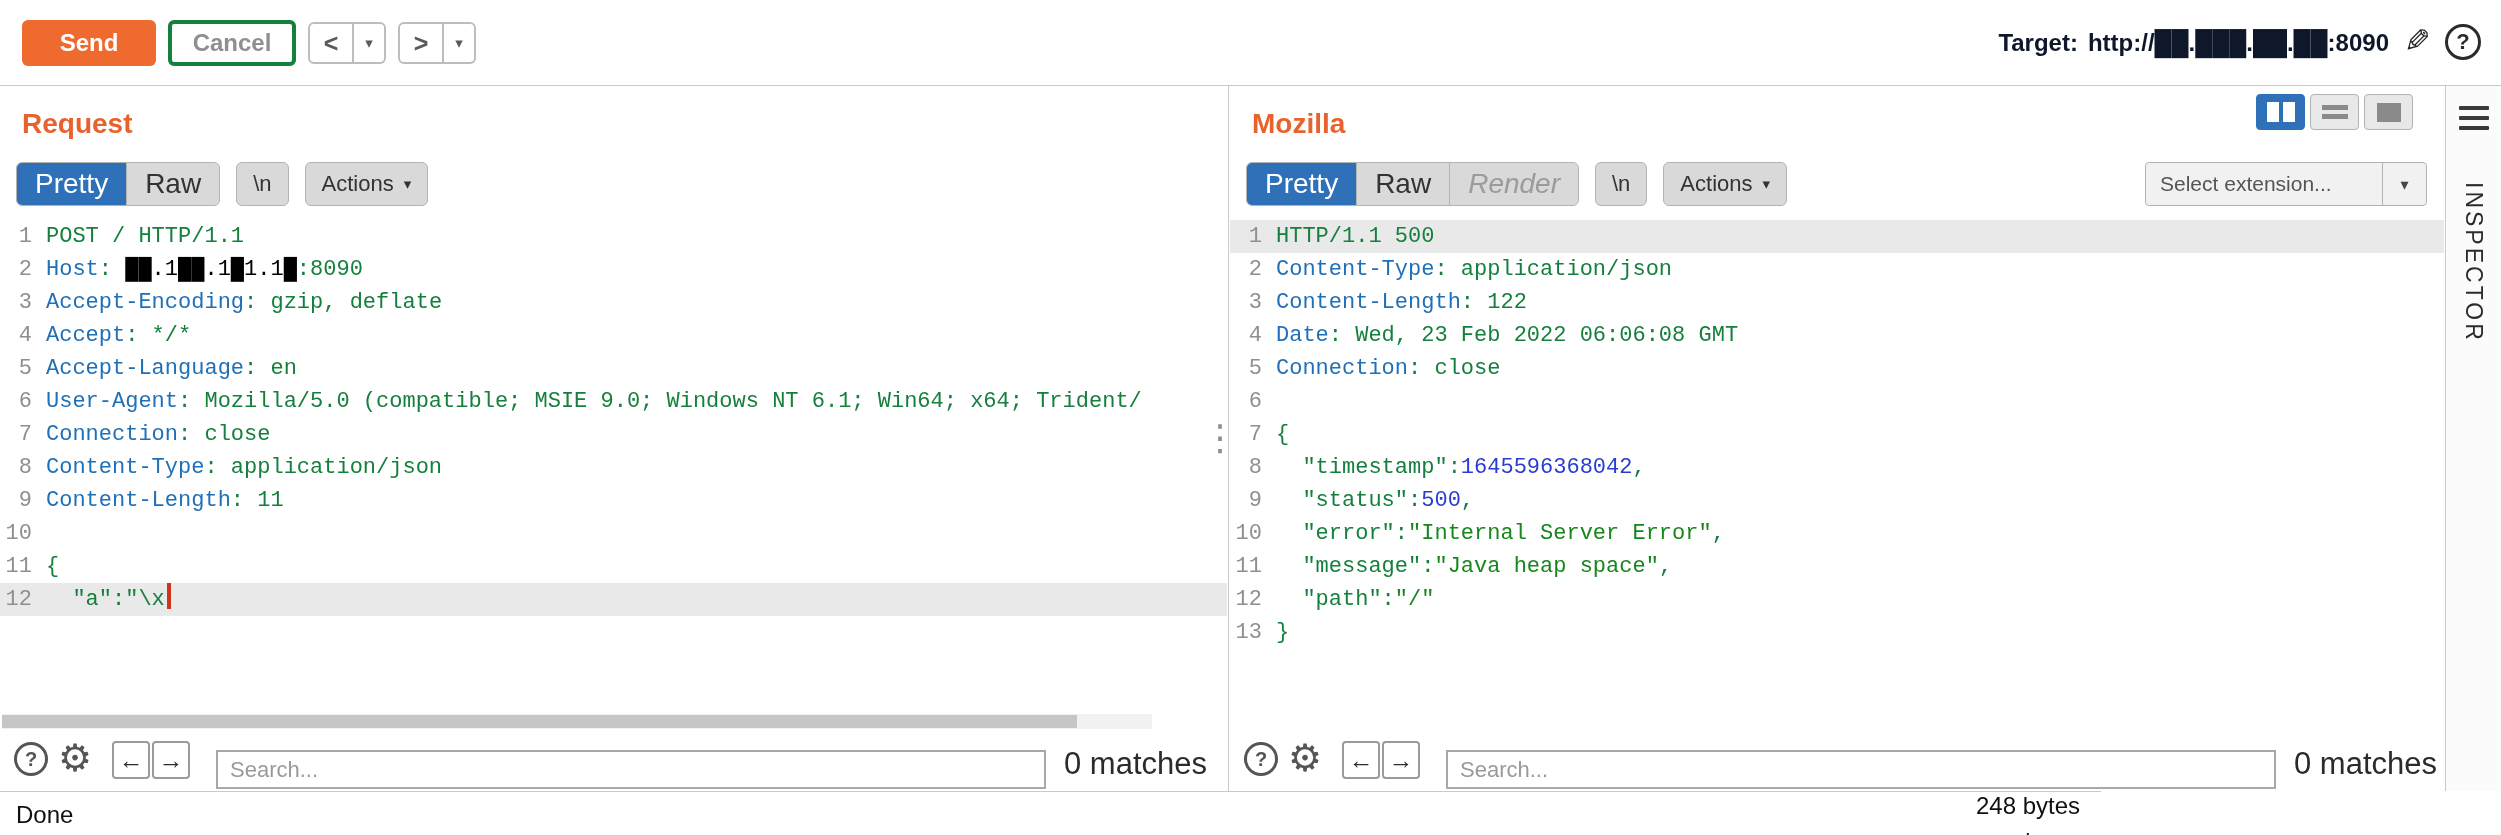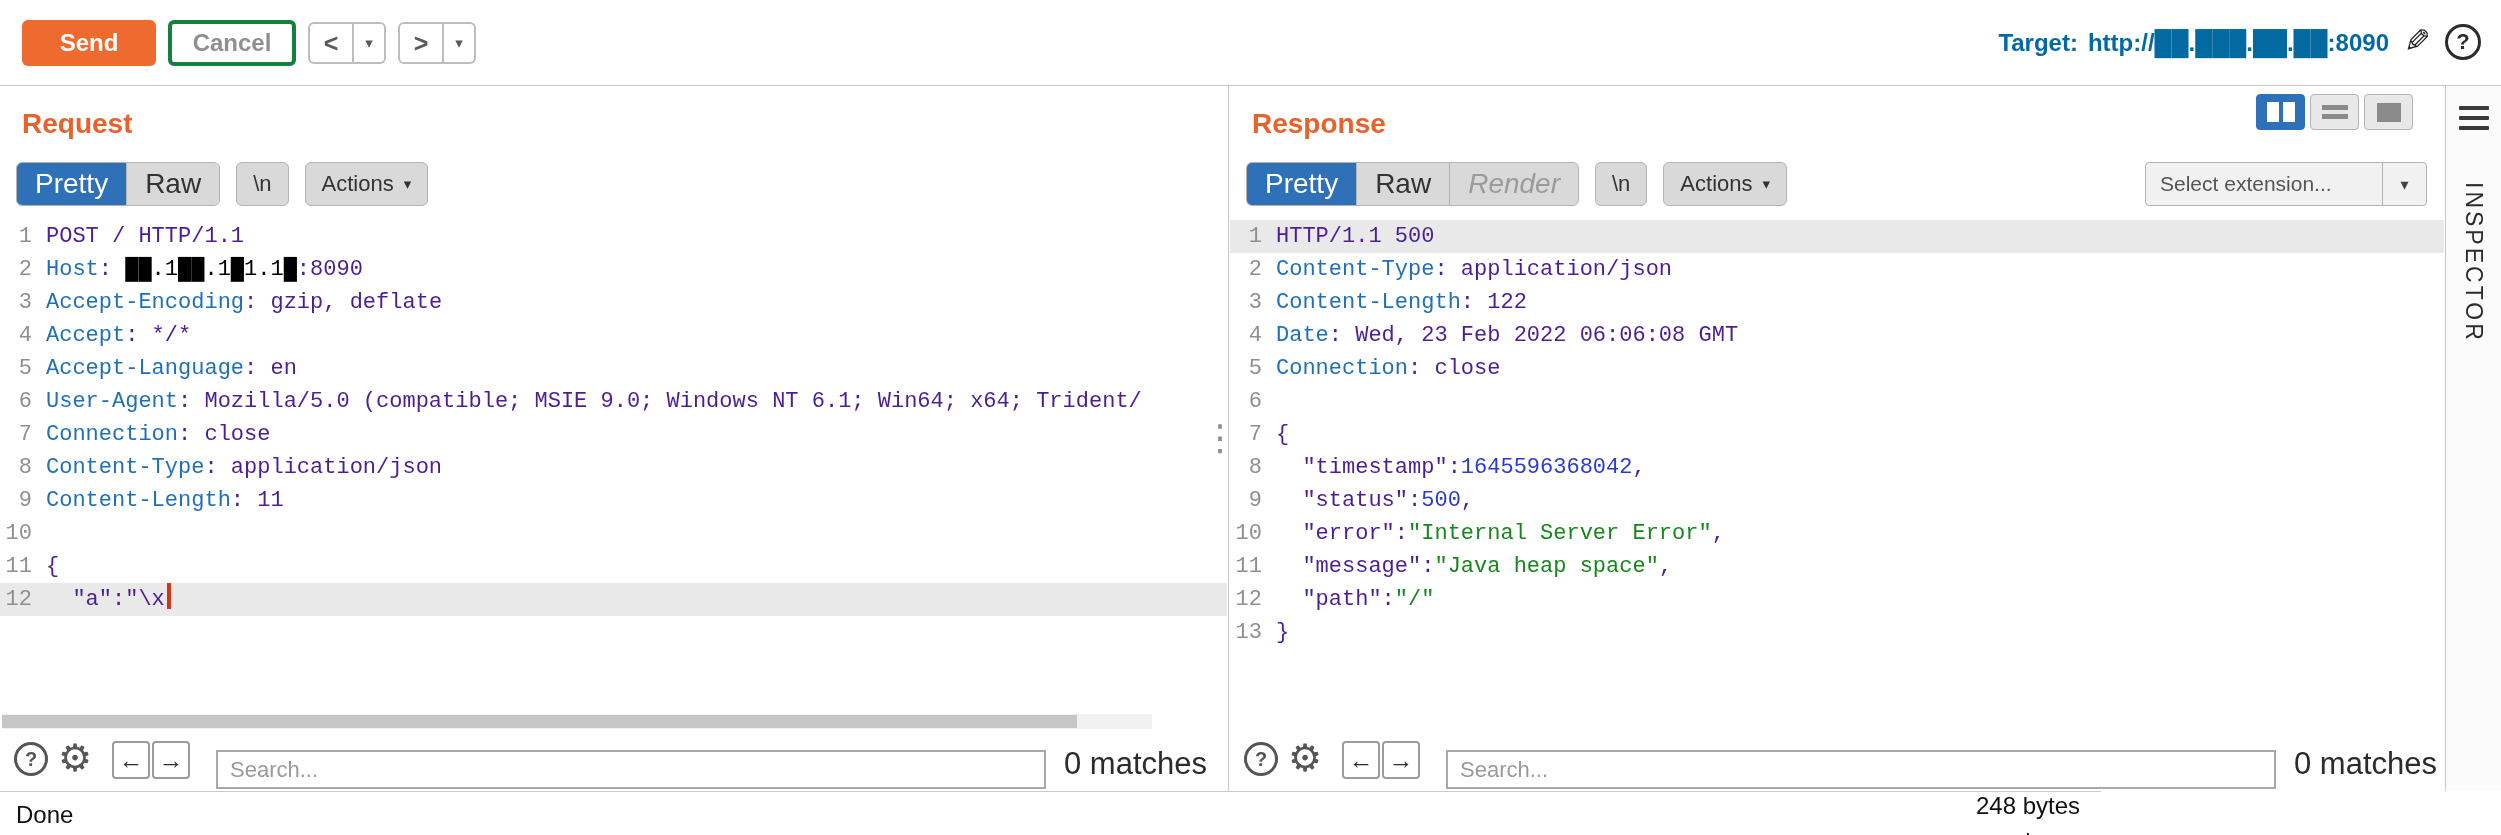--- a/index.html
+++ b/index.html
@@ -13,21 +13,21 @@
               font-weight:bold; font-size:24px; border:none; border-radius:6px; font-family:inherit; }
   .btn-cancel { position:absolute; left:168px; top:20px; width:128px; height:46px; background:#fff; color:#8f8f8f;
               font-weight:bold; font-size:24px; border:4px solid #15803d; border-radius:6px; font-family:inherit; }
   .split { position:absolute; top:22px; height:42px; display:flex; }
   #back-split { left:308px; } #fwd-split { left:398px; }
   .split .main { width:46px; border:2px solid #bdbdbd; border-radius:6px 0 0 6px; display:flex; align-items:center;
               justify-content:center; font-weight:bold; font-size:25px; color:#5a5a5a; background:#fff; }
   .split .dd { width:32px; border:2px solid #bdbdbd; border-left:none; border-radius:0 6px 6px 0; display:flex;
               align-items:center; justify-content:center; font-size:15px; color:#5a5a5a; background:#fff; }
   .target { position:absolute; right:112px; top:0; height:86px; display:flex; align-items:center; gap:10px;
-              font-size:24px; font-weight:bold; color:#0369a1;margin-left:44px; }
+              font-size:24px; font-weight:bold; color:#0f172a;margin-left:44px; }
   .icon-pencil { position:absolute; right:70px; top:22px; font-size:32px; color:#222; transform:scaleX(-1); }
   .help-circle { width:36px; height:36px; border:3px solid #2b2b2b; border-radius:50%; display:flex; align-items:center;
               justify-content:center; font-weight:bold; font-size:22px; color:#2b2b2b; background:#fff; }
   .icon-help-top { position:absolute; right:20px; top:24px; }
 
   
   .panel { position:absolute; top:86px; height:705px; background:#fff; }
   #request-panel { left:0; width:1229px; border-right:1px solid #c9c9c9; }
   #response-panel { left:1230px; width:1215px; }
   .panel-title { position:absolute; left:22px; top:22px; font-size:28px; font-weight:bold; color:#e8622d; }
@@ -58,21 +58,21 @@
   .lb-rows div { width:26px; height:5px; background:#8a8a8a; }
   .lb-sq { width:24px; height:19px; background:#8a8a8a; }
 
   
   .editor { position:absolute; left:0; right:1px; top:134px; font-family:"Liberation Mono","DejaVu Sans Mono",monospace;
               font-size:22px; line-height:33px; }
   .code-line { display:flex; white-space:pre; height:33px; }
   .code-line.hl { background:#e9e9e9; }
   .gutter { width:46px; text-align:right; padding-right:14px; color:#8f8f8f; flex:none; }
   .code-text { flex:1; overflow:hidden; }
-  .tok-p { color:#4c1d95; } .tok-h { color:#2070b8; } .tok-num { color:#2a3cd0; } .tok-s { color:#17861c; } .tok-r { color:#000; }
+  .tok-p { color:#15803d; } .tok-h { color:#2070b8; } .tok-num { color:#2a3cd0; } .tok-s { color:#17861c; } .tok-r { color:#000; }
   .caret { display:inline-block; width:4px; height:26px; background:#d23415; vertical-align:-4px; margin-left:2px; }
 
   .hscroll { position:absolute; left:2px; top:628px; width:1150px; height:15px; background:#f1f1f1; }
   .hscroll .thumb { position:absolute; left:0; top:1px; width:1075px; height:13px; background:#c6c6c6; }
 
   
   .searchbar { position:absolute; left:0; right:0; top:648px; height:52px; }
   .sb-help { position:absolute; left:14px; top:8px; width:34px; height:34px; border-width:3px; border-color:#555;
               color:#555; font-size:20px; }
   .sb-gear { position:absolute; left:58px; top:2px; font-size:38px; color:#555; }
@@ -162,21 +162,21 @@
       <span class="sb-arrow sb-prev">←</span>
       <span class="sb-arrow sb-next">→</span>
       <input class="sb-input" placeholder="Search..." style="">
       <span class="sb-matches">0 matches</span>
     </div>
   </section>
 
   <div class="divider-handle">⋮</div>
 
   <section class="panel" id="response-panel">
-    <h2 class="panel-title">Response</h2>
+    <h2 class="panel-title">Mozilla</h2>
     <div class="layout-group">
       <div class="layout-btn active">
         <div class="lb-col"></div>
         <div class="lb-col"></div>
       </div>
       <div class="layout-btn">
         <div class="lb-rows">
             <div></div>
             <div></div>
           </div>

